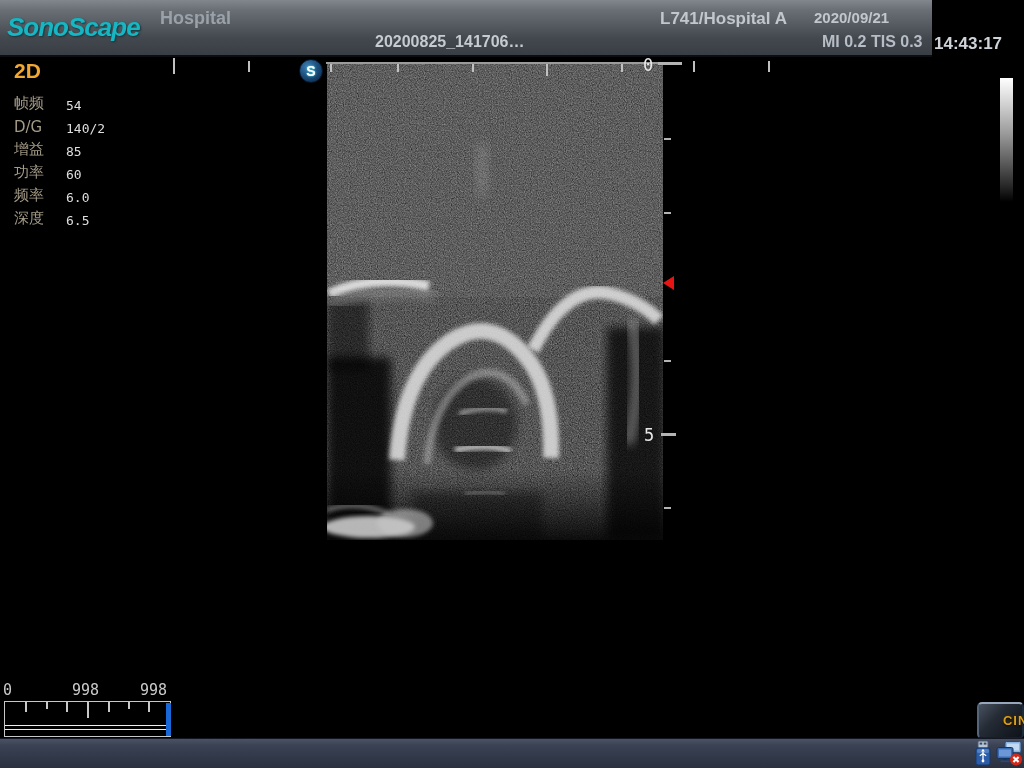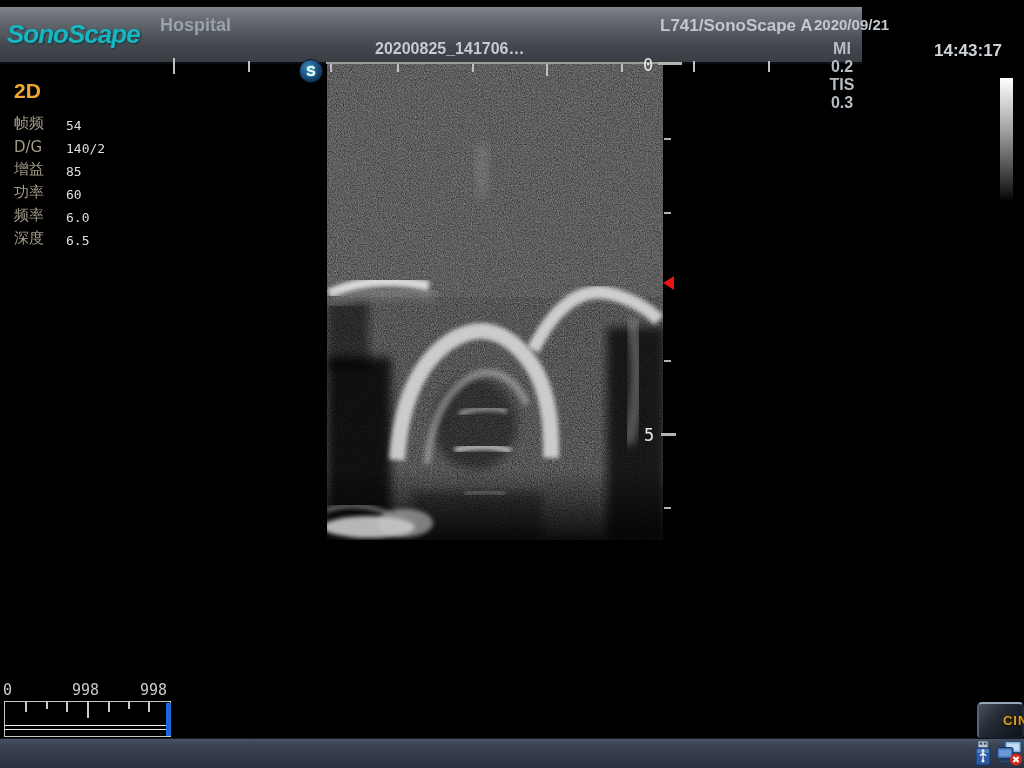--- a/index.html
+++ b/index.html
@@ -1,33 +1,33 @@
 <!DOCTYPE html>
 <html><head>
 <meta charset="utf-8">
 <style>
   html,body{margin:0;padding:0;background:#000;}
   #screen{position:relative;width:1024px;height:768px;background:#000;overflow:hidden;
           font-family:"Liberation Sans",sans-serif;}
 
   
-  .top-bar{position:absolute;left:0;top:7px;width:862px;height:55px;
+  .top-bar{position:absolute;left:0;top:0;width:932px;height:55px;
     background:linear-gradient(180deg,#82878e 0%,#6a6f76 18%,#565b62 45%,#43474e 70%,#393d44 100%);
-    border-bottom:2px solid #0b0d11;text-align:center;}
+    border-bottom:2px solid #0b0d11;}
   .brand{position:absolute;left:7px;top:12px;font-size:26px;font-weight:bold;font-style:italic;
     color:#16b6c2;letter-spacing:-1px;text-shadow:1px 1px 2px #14343a;}
   .hospital{position:absolute;left:160px;top:8px;font-size:18px;font-weight:bold;color:#9aa1a8;}
   .exam-id{position:absolute;left:375px;top:33px;font-size:16px;font-weight:bold;color:#c6cbd1;}
   .preset{position:absolute;left:660px;top:9px;font-size:17px;font-weight:bold;color:#c2c7cd;}
   .date{position:absolute;left:814px;top:9px;font-size:15px;font-weight:bold;color:#c2c7cd;}
   .time{position:absolute;left:934px;top:9px;font-size:17px;font-weight:bold;color:#ced3d9;margin-top:25px;}
   .mi-tis{position:absolute;left:822px;top:33px;font-size:16px;font-weight:bold;color:#b7bdc5;}
 
   
-  .left-panel{position:absolute;left:14px;top:59px;margin-top:20px;}
+  .left-panel{position:absolute;left:14px;top:59px;}
   .mode{font-size:21px;font-weight:bold;color:#f0a832;margin-bottom:7px;}
   .param-row{display:flex;height:23px;align-items:flex-end;}
   .param-label{width:52px;font-size:15px;color:#a59c88;font-family:"DejaVu Sans",sans-serif;}
   .param-value{font-size:13px;color:#dedede;font-family:"DejaVu Sans Mono",monospace;}
 
   
   .vtick{position:absolute;width:2px;background:#c0c0c0;}
   .htick{position:absolute;height:2px;background:#b4b4b4;}
   .top-ruler-line{position:absolute;left:326px;top:62px;width:342px;height:2px;background:#9c9c9c;}
   .depth-label{position:absolute;font-size:17px;color:#e8e8e8;font-family:"DejaVu Sans Mono",monospace;}
@@ -70,21 +70,21 @@
 </style>
 </head>
 <body>
 
 <div id="screen">
 
   <div class="top-bar">
     <div class="brand">SonoScape</div>
     <div class="hospital">Hospital</div>
     <div class="exam-id">20200825_141706…</div>
-    <div class="preset">L741/SonoScape A</div>
+    <div class="preset">L741/Hospital A</div>
     <div class="date">2020/09/21</div>
     <div class="time">14:43:17</div>
     <div class="mi-tis">MI 0.2 TIS 0.3</div>
   </div>
 
   <div class="left-panel">
     <div class="mode">2D</div>
     <div class="param-row">
       <span class="param-label">帧频</span>
       <span class="param-value">54</span>

